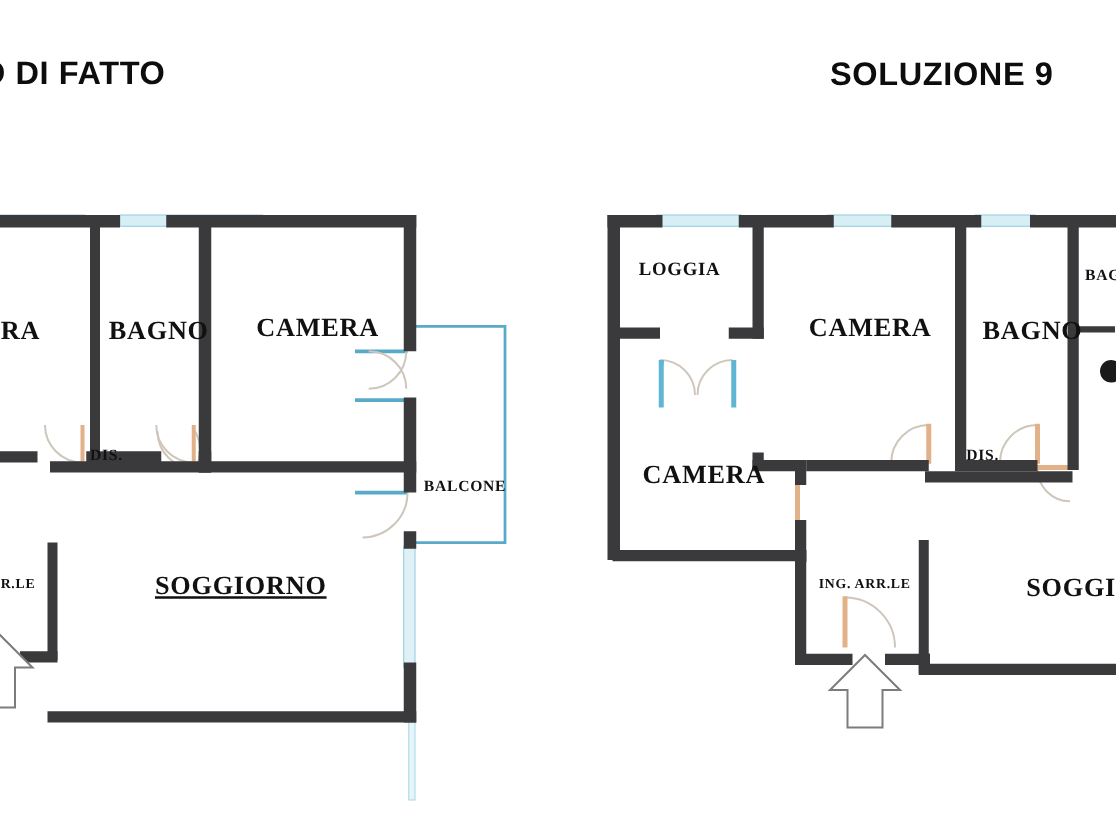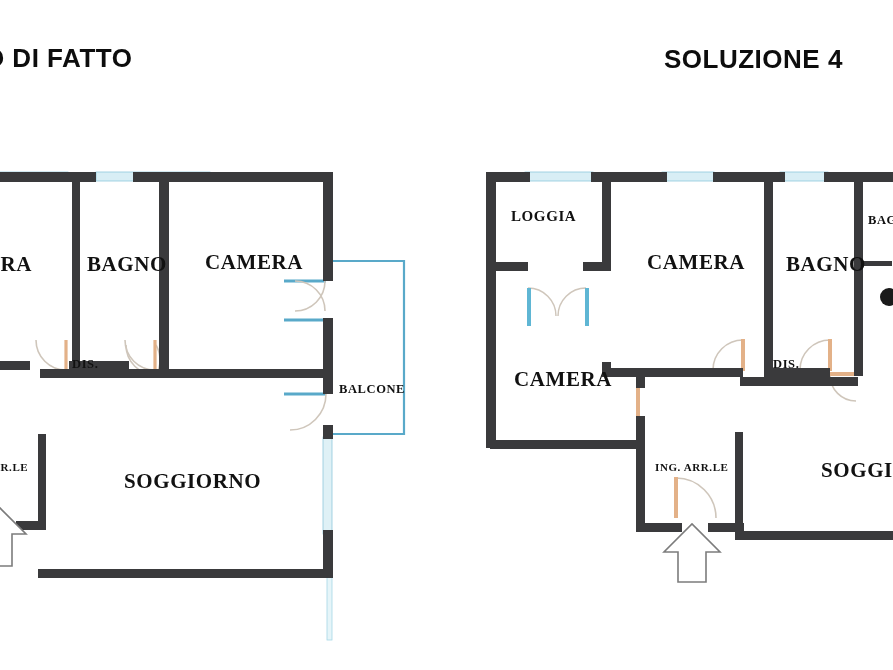--- a/index.html
+++ b/index.html
@@ -32,21 +32,21 @@
   }
   .lg{font-size:21px;}
   .md{font-size:15px;text-align:right;}
   .sm{font-size:12.5px;}
   .xs{font-size:11px;}
 </style>
 </head>
 <body>
 
 <div class="plan-title" id="title-left">TO DI FATTO</div>
-<div class="plan-title" id="title-right">SOLUZIONE 4</div>
+<div class="plan-title" id="title-right">SOLUZIONE 9</div>
 
 <div class="plan">
 <svg width="893" height="670" viewBox="0 0 893 670" xmlns="http://www.w3.org/2000/svg">
 
   <g>
     <rect x="-10" y="172" width="78" height="9" fill="#d8eef5" stroke="#8fc9dd" stroke-width="0.8"></rect>
     <rect x="96" y="172" width="114" height="9" fill="#d8eef5" stroke="#8fc9dd" stroke-width="0.8"></rect>
     <rect x="323" y="437" width="9" height="97" fill="#dff1f6" stroke="#8fc9dd" stroke-width="0.8"></rect>
     <rect x="327" y="568" width="5" height="72" fill="#e6f5f9" stroke="#a6d6e6" stroke-width="0.8"></rect>
   </g>
@@ -206,21 +206,21 @@
 
 </svg>
 </div>
 
 <div id="labels">
     <div class="rlabel lg" style="left: -14px; top: 252px;">ERA</div>
     <div class="rlabel lg" style="left: 87px; top: 252px;">BAGNO</div>
     <div class="rlabel lg" style="left: 205px; top: 250px;">CAMERA</div>
     <div class="rlabel sm" style="left: 72px; top: 357px;">DIS.</div>
     <div class="rlabel sm" style="left: 339px; top: 342px; margin-top: 40px;">BALCONE</div>
-    <div class="rlabel lg" style="left: 124px; top: 469px;">SOGGIORNO</div>
+    <div class="rlabel lg" style="left: 124px; top: 456px; text-decoration: underline;">SOGGIORNO</div>
     <div class="rlabel xs" style="left: -8px; top: 461px;">RR.LE</div>
     <div class="rlabel md" style="left: 511px; top: 208px;">LOGGIA</div>
     <div class="rlabel lg" style="left: 647px; top: 250px;">CAMERA</div>
     <div class="rlabel lg" style="left: 786px; top: 252px;">BAGNO</div>
     <div class="rlabel sm" style="left: 868px; top: 213px;">BAGNO</div>
     <div class="rlabel lg" style="left: 514px; top: 367px;">CAMERA</div>
     <div class="rlabel sm" style="left: 773px; top: 357px;">DIS.</div>
     <div class="rlabel xs" style="left: 655px; top: 461px; text-align: right;">ING. ARR.LE</div>
     <div class="rlabel lg" style="left: 821px; top: 458px; text-align: center;">SOGGI</div>
     <div class="rlabel xs" style="left: 898px; top: 500px;">CUC</div>

